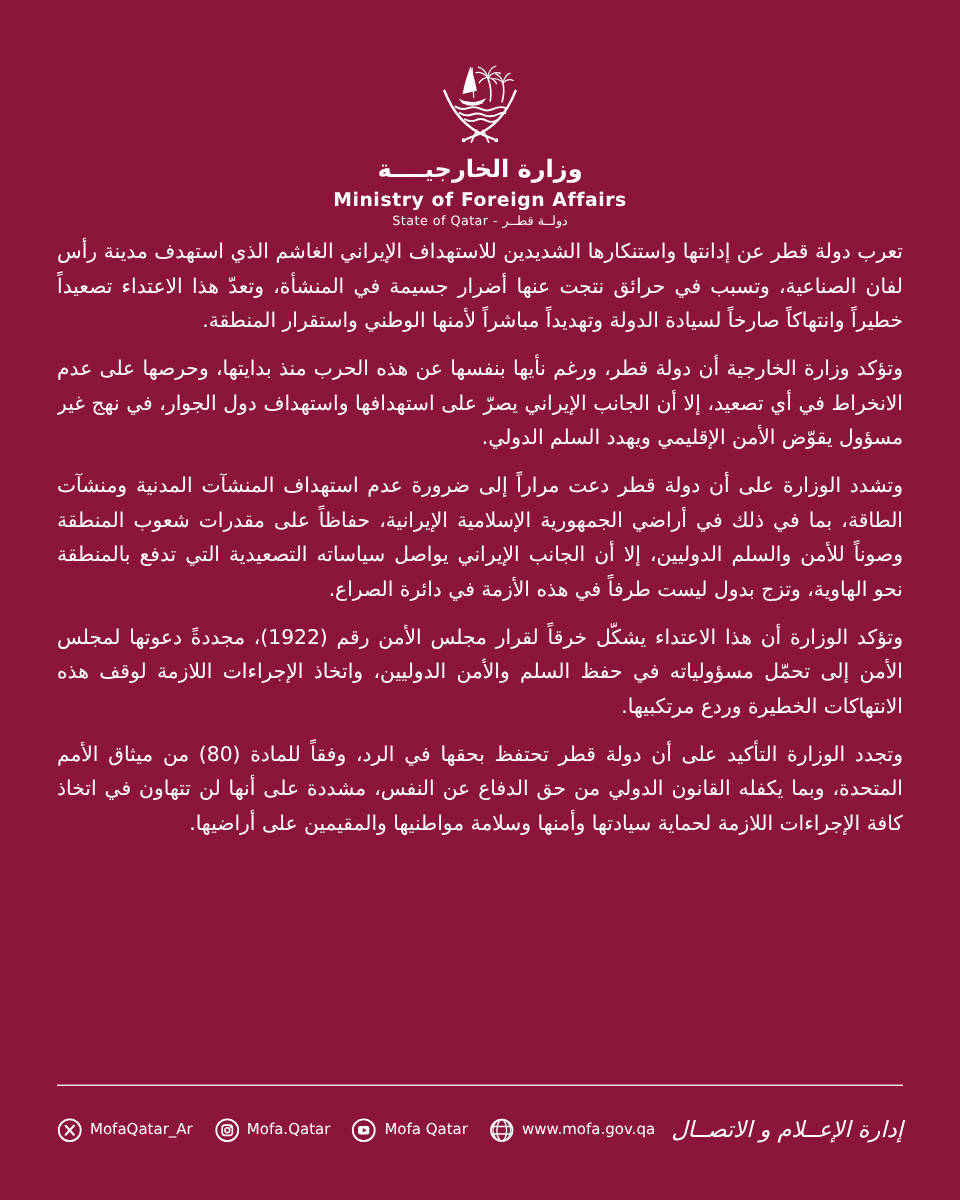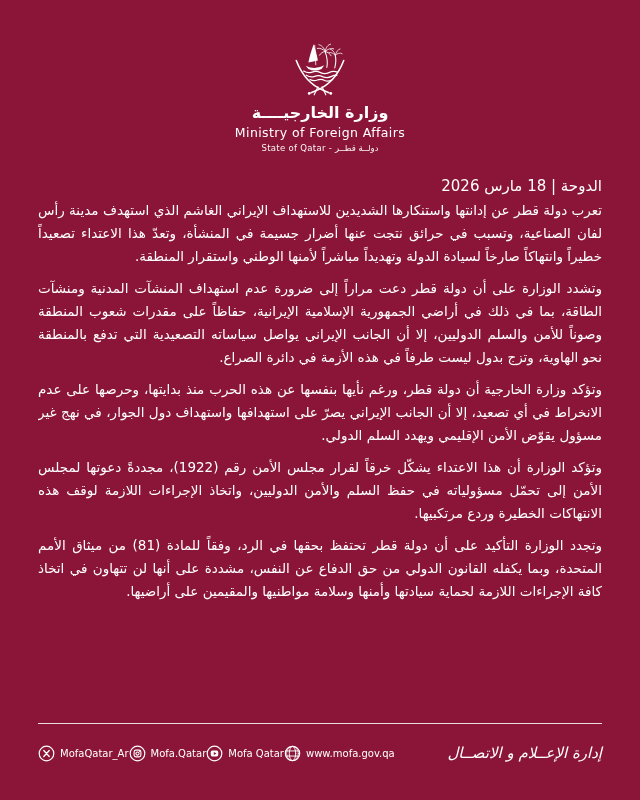--- a/index.html
+++ b/index.html
@@ -13,21 +13,21 @@
   .page {
     width:640px; height:800px;
     padding:42px 38px 0 38px;
     display:flex; flex-direction:column;
     overflow:hidden;
   }
   
   .logo-block { text-align:center; flex:0 0 auto; }
   .emblem { width:58px; height:56px; display:block; margin:0 auto 5px auto; }
   .logo-ar { font-size:16px; font-weight:bold; direction:rtl; }
-  .logo-en { font-size:12.5px; margin-top:3px; letter-spacing:0.4px; font-weight:normal; }
+  .logo-en { font-size:12.5px; margin-top:3px; letter-spacing:0.4px; font-weight:bold; }
   .logo-state { font-size:8.5px; margin-top:3px; opacity:0.95; letter-spacing:0.3px; }
   
   .headline {
     margin-top:26px; padding:0 28px;
     direction:rtl; text-align:center;
     font-size:22px; font-weight:bold; line-height:35px;
     flex:0 0 auto;
   }
   
   .dateline {
@@ -42,21 +42,21 @@
     text-align:justify; text-justify:inter-word;
     margin-bottom:9px;
   }
   
   .footer-wrap { flex:0 0 auto; padding-bottom:18px; }
   .divider { border-top:1px solid rgba(255,255,255,0.85); }
   .footer {
     height:58px;
     display:flex; align-items:center; justify-content:space-between;
   }
-  .social { display:flex; align-items:center; gap:0; }
+  .social { display:flex; align-items:center; gap:14px; }
   .social-item { display:flex; align-items:center; gap:5px; cursor:pointer; }
   .social-item .label { font-size:10px; white-space:nowrap; }
   .dept { direction:rtl; font-size:15px;font-style:italic; }
   svg .st { stroke:#FFFFFF; fill:none; stroke-linecap:round; }
 </style>
 </head>
 <body>
 
 <div class="page">
 
@@ -93,28 +93,27 @@
       <path class="st" d="M100,34 C90,60 73,81 48,91 L38,95" stroke-width="3"></path>
       <path class="st" d="M51,84 L44,99" stroke-width="2.2"></path>
       <circle cx="34.5" cy="96.5" r="2.6" fill="#FFFFFF"></circle>
     </svg>
     <div class="logo-ar">وزارة الخارجيــــة</div>
     <div class="logo-en">Ministry of Foreign Affairs</div>
     <div class="logo-state">State of Qatar - دولــة قطــر</div>
   </div>
 
 
-  <div class="dateline">الدوحة | 18 مارس 2026</div>
 
   <div class="bodytext">
     <p>تعرب دولة قطر عن إدانتها واستنكارها الشديدين للاستهداف الإيراني الغاشم الذي استهدف مدينة رأس لفان الصناعية، وتسبب في حرائق نتجت عنها أضرار جسيمة في المنشأة، وتعدّ هذا الاعتداء تصعيداً خطيراً وانتهاكاً صارخاً لسيادة الدولة وتهديداً مباشراً لأمنها الوطني واستقرار المنطقة.</p>
+    <p>وتؤكد وزارة الخارجية أن دولة قطر، ورغم نأيها بنفسها عن هذه الحرب منذ بدايتها، وحرصها على عدم الانخراط في أي تصعيد، إلا أن الجانب الإيراني يصرّ على استهدافها واستهداف دول الجوار، في نهج غير مسؤول يقوّض الأمن الإقليمي ويهدد السلم الدولي.</p>
     <p>وتشدد الوزارة على أن دولة قطر دعت مراراً إلى ضرورة عدم استهداف المنشآت المدنية ومنشآت الطاقة، بما في ذلك في أراضي الجمهورية الإسلامية الإيرانية، حفاظاً على مقدرات شعوب المنطقة وصوناً للأمن والسلم الدوليين، إلا أن الجانب الإيراني يواصل سياساته التصعيدية التي تدفع بالمنطقة نحو الهاوية، وتزج بدول ليست طرفاً في هذه الأزمة في دائرة الصراع.</p>
-    <p>وتؤكد وزارة الخارجية أن دولة قطر، ورغم نأيها بنفسها عن هذه الحرب منذ بدايتها، وحرصها على عدم الانخراط في أي تصعيد، إلا أن الجانب الإيراني يصرّ على استهدافها واستهداف دول الجوار، في نهج غير مسؤول يقوّض الأمن الإقليمي ويهدد السلم الدولي.</p>
     <p>وتؤكد الوزارة أن هذا الاعتداء يشكّل خرقاً لقرار مجلس الأمن رقم (1922)، مجددةً دعوتها لمجلس الأمن إلى تحمّل مسؤولياته في حفظ السلم والأمن الدوليين، واتخاذ الإجراءات اللازمة لوقف هذه الانتهاكات الخطيرة وردع مرتكبيها.</p>
-    <p>وتجدد الوزارة التأكيد على أن دولة قطر تحتفظ بحقها في الرد، وفقاً للمادة (81) من ميثاق الأمم المتحدة، وبما يكفله القانون الدولي من حق الدفاع عن النفس، مشددة على أنها لن تتهاون في اتخاذ كافة الإجراءات اللازمة لحماية سيادتها وأمنها وسلامة مواطنيها والمقيمين على أراضيها.</p>
+    <p>وتجدد الوزارة التأكيد على أن دولة قطر تحتفظ بحقها في الرد، وفقاً للمادة (80) من ميثاق الأمم المتحدة، وبما يكفله القانون الدولي من حق الدفاع عن النفس، مشددة على أنها لن تتهاون في اتخاذ كافة الإجراءات اللازمة لحماية سيادتها وأمنها وسلامة مواطنيها والمقيمين على أراضيها.</p>
   </div>
 
   <div class="footer-wrap">
     <div class="divider"></div>
     <div class="footer">
       <div class="social">
 
         <div class="social-item">
           <svg viewBox="0 0 20 20" width="17" height="17" aria-hidden="true">
             <circle class="st" cx="10" cy="10" r="8.6" stroke-width="1.4"></circle>

